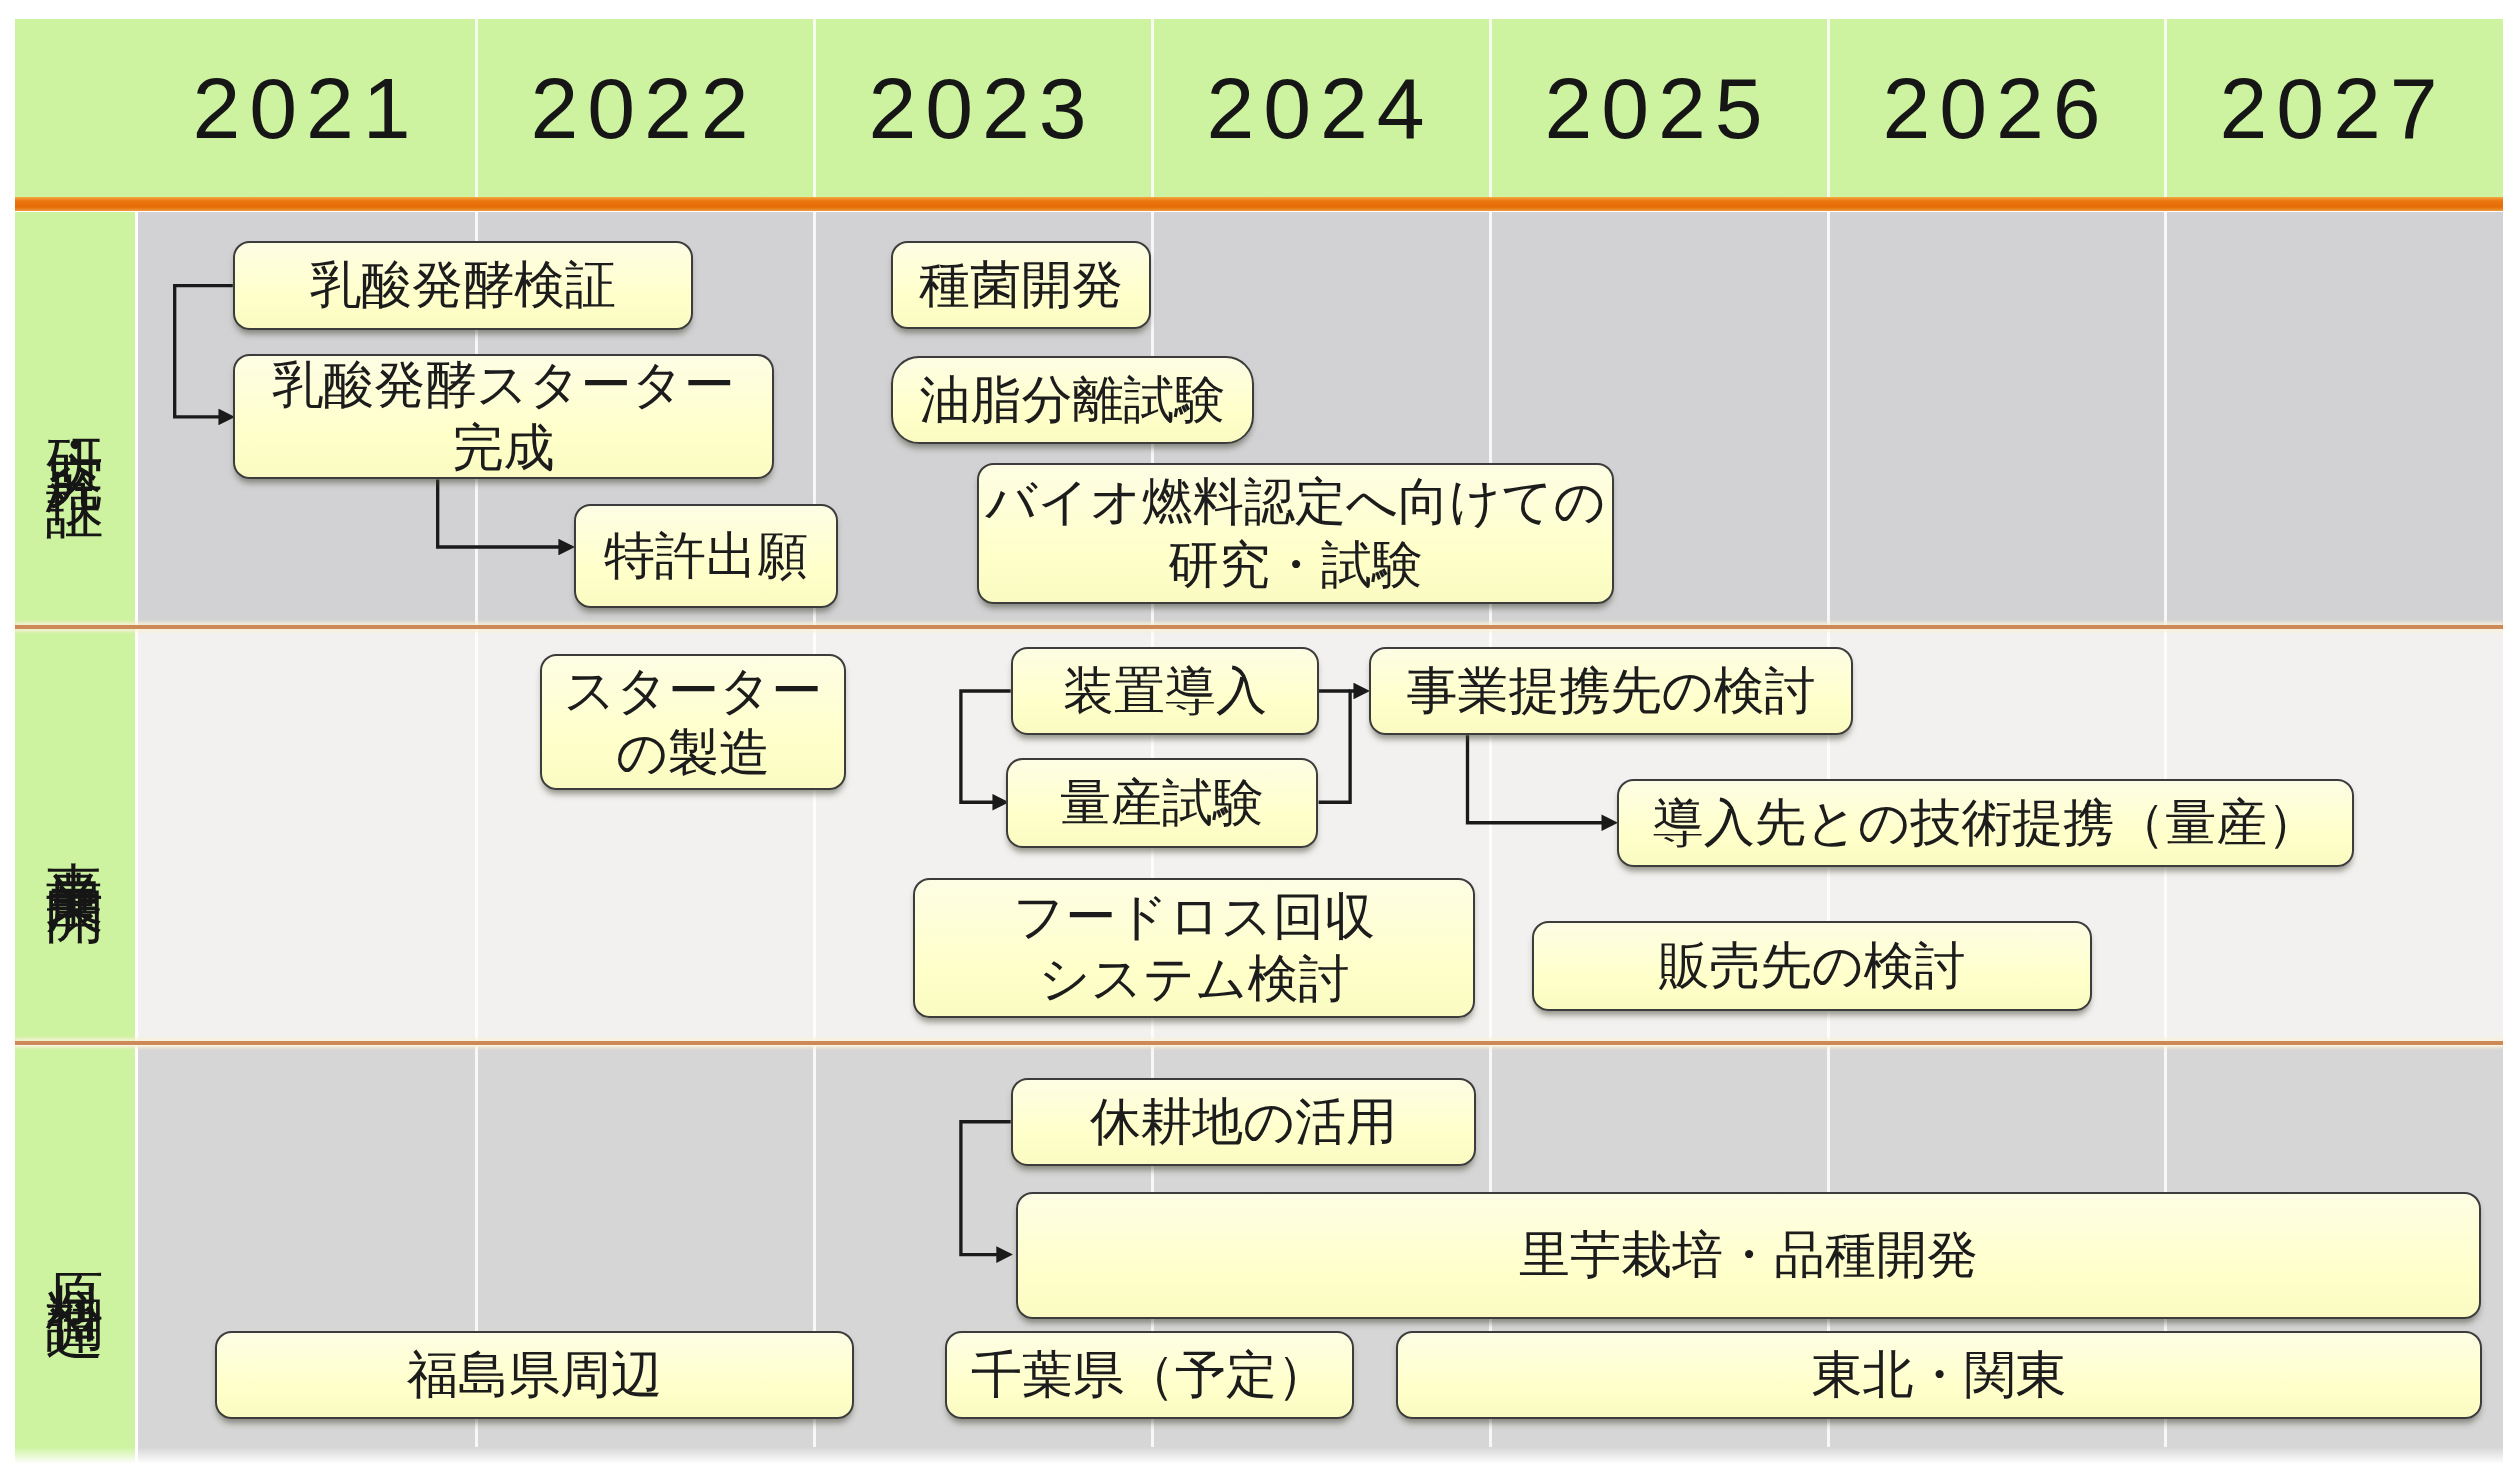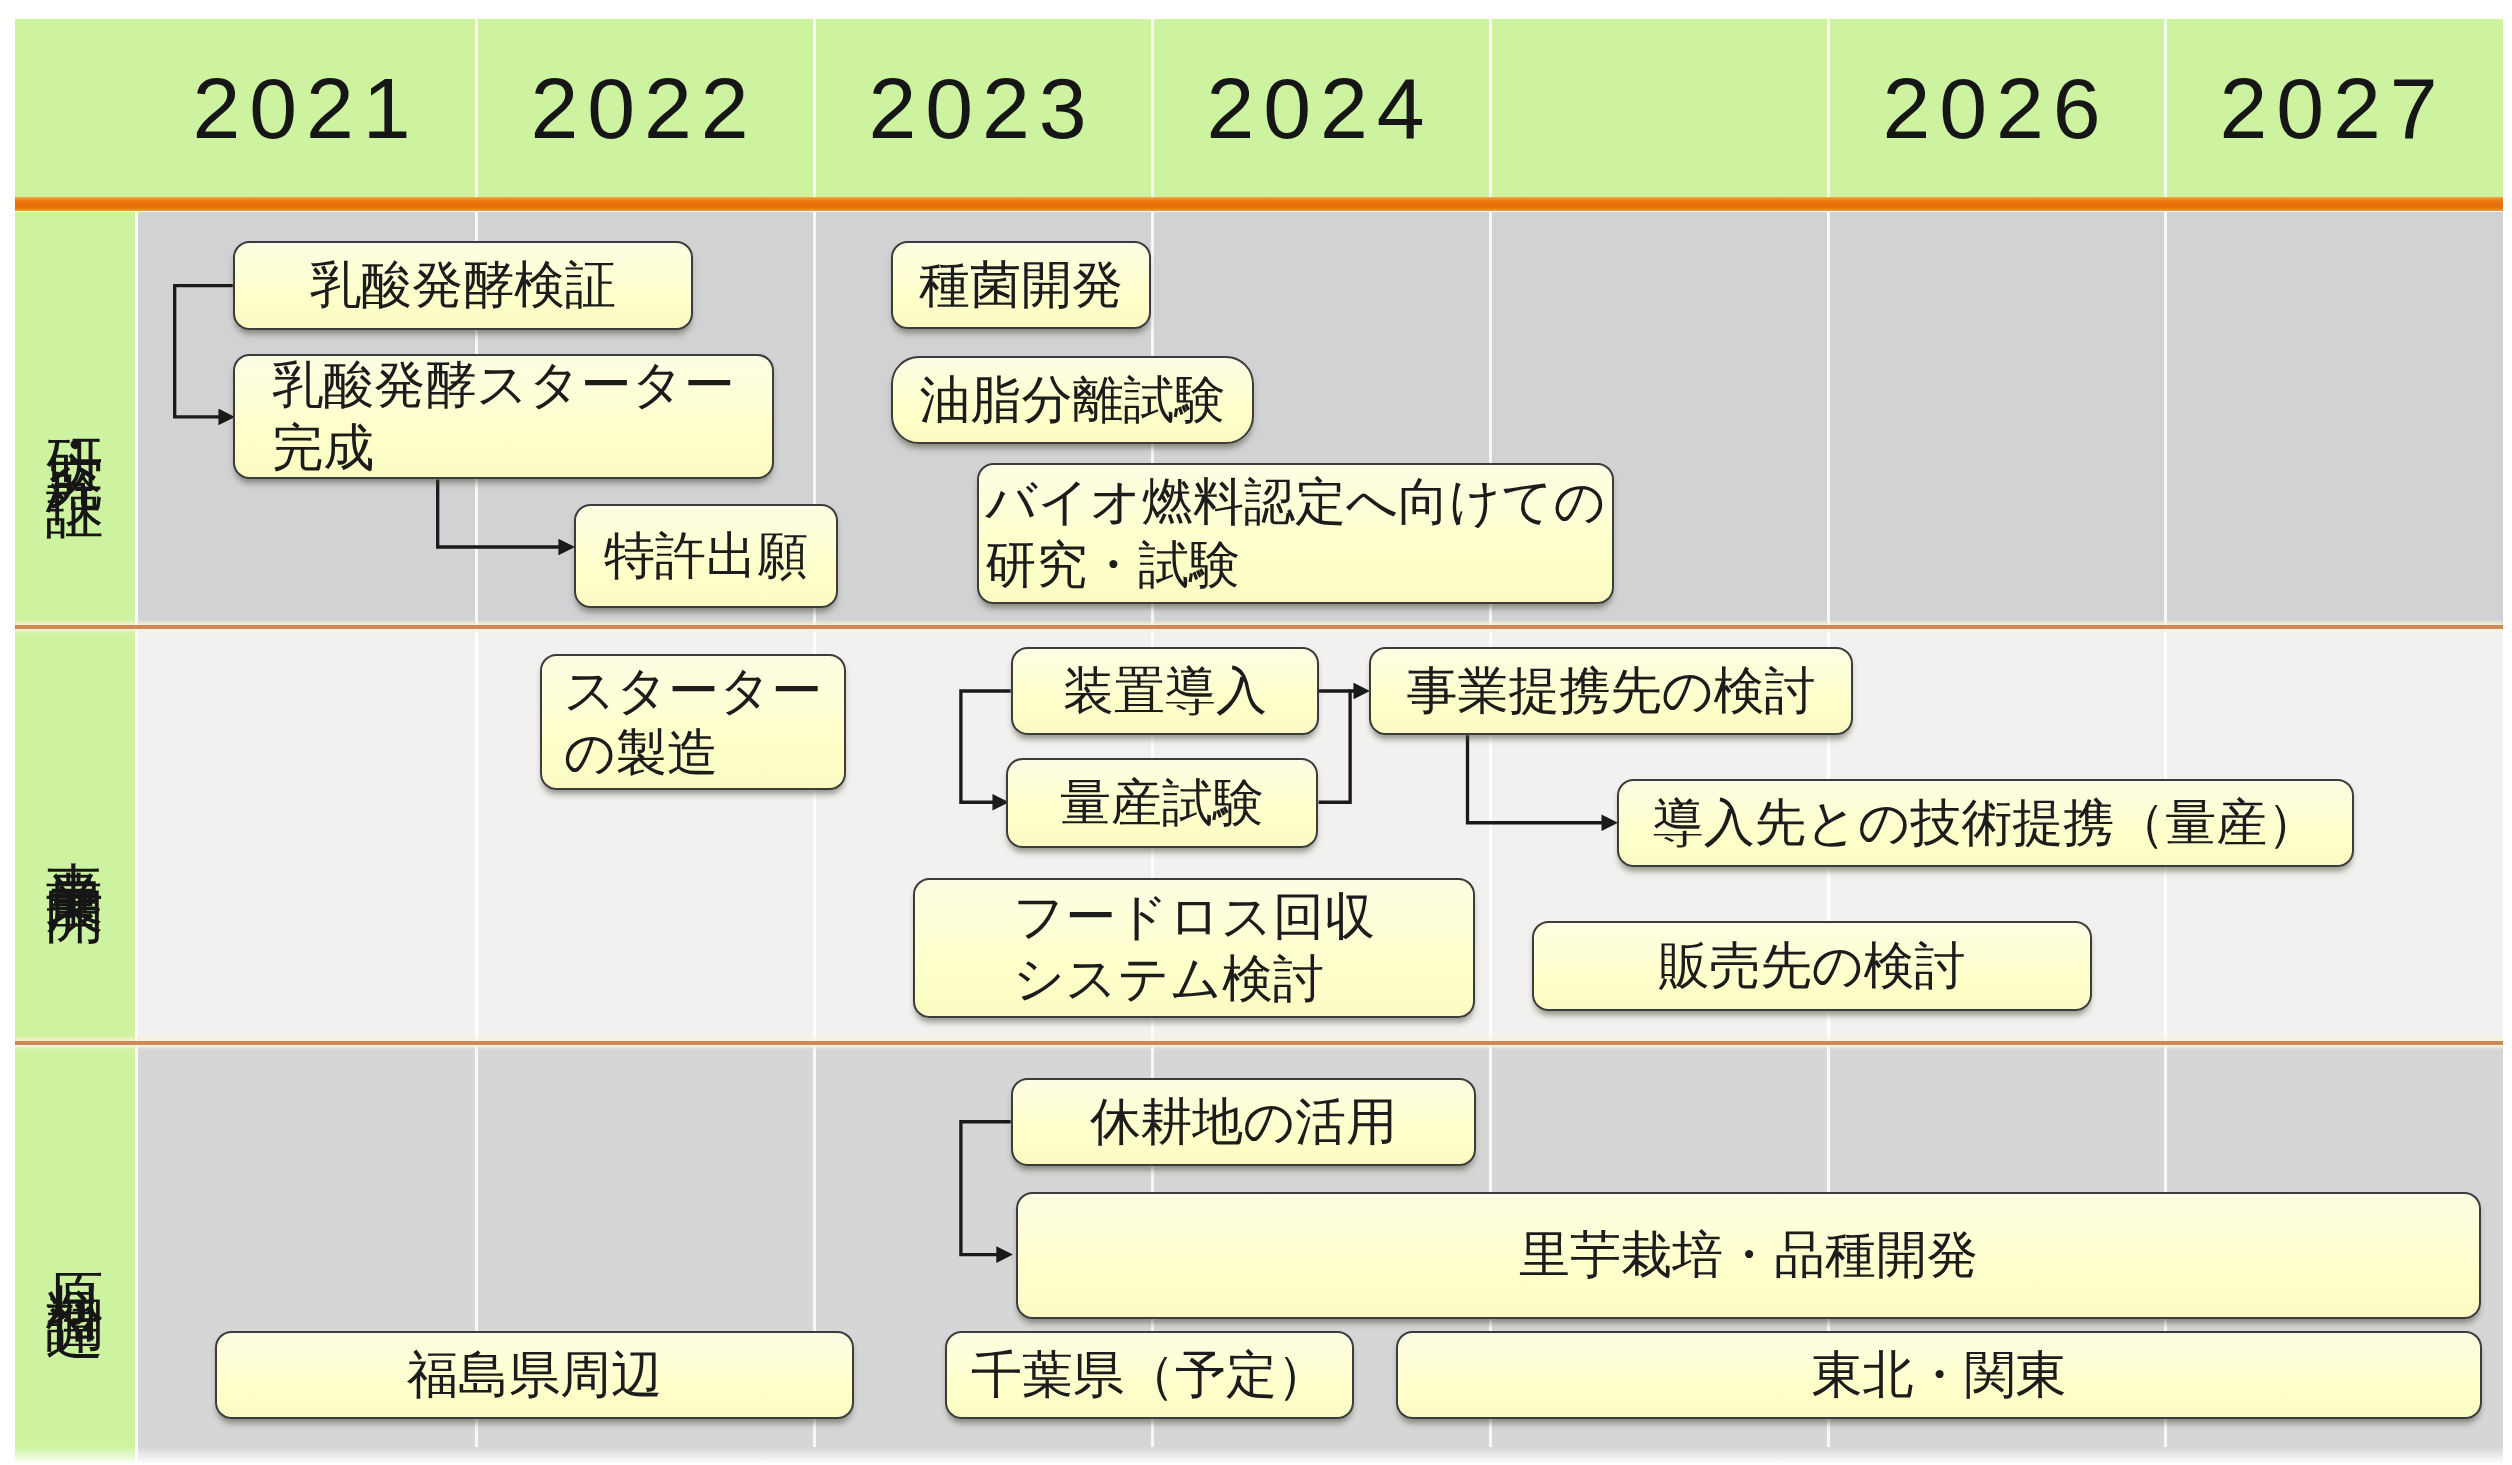--- a/index.html
+++ b/index.html
@@ -56,21 +56,21 @@
     background:linear-gradient(180deg,#fdfde4 0%,#ffffca 65%,#fafac2 100%);
     border:2.8px solid #3c3c3c;
     border-radius:16.6px;
     box-sizing:border-box;
     display:flex;align-items:center;justify-content:center;
     box-shadow:0 5.5px 6.1px -2.2px rgba(70,70,52,.55);
     z-index:3;
   }
   .box span{
     white-space:pre-line;
-    text-align:left;
+    text-align:center;
     font-size:51px;line-height:1.22;color:#1c1c1c;
   }
   .arrows{position:absolute;left:0;top:0;z-index:2;}
 </style>
 </head>
 <body>
 
 <div class="stage">
 
   <div class="header-band"></div>
@@ -101,20 +101,21 @@
   <div class="row-sep" style="top:625px;"></div>
   <div class="row-sep" style="top:1041px;"></div>
 
   <div class="bottom-fade fade-green"></div>
   <div class="bottom-fade fade-gray"></div>
 
   <div class="year" style="left:137px;">2021</div>
   <div class="year" style="left:475px;">2022</div>
   <div class="year" style="left:813px;">2023</div>
   <div class="year" style="left:1151px;text-align:right;">2024</div>
+  <div class="year" style="left:1489px;">2025</div>
   <div class="year" style="left:1827px;">2026</div>
   <div class="year" style="left:2164px;">2027</div>
 
   <svg class="arrows" width="2512" height="1465" viewBox="0 0 4536 2646">
     <defs>
       <marker id="ah" viewBox="0 0 10 10" refX="2" refY="5" markerWidth="5" markerHeight="5" orient="auto">
         <path d="M0,0 L10,5 L0,10 z" fill="#1a1a1a"></path>
       </marker>
     </defs>
     <g fill="none" stroke="#1a1a1a" stroke-width="6">

